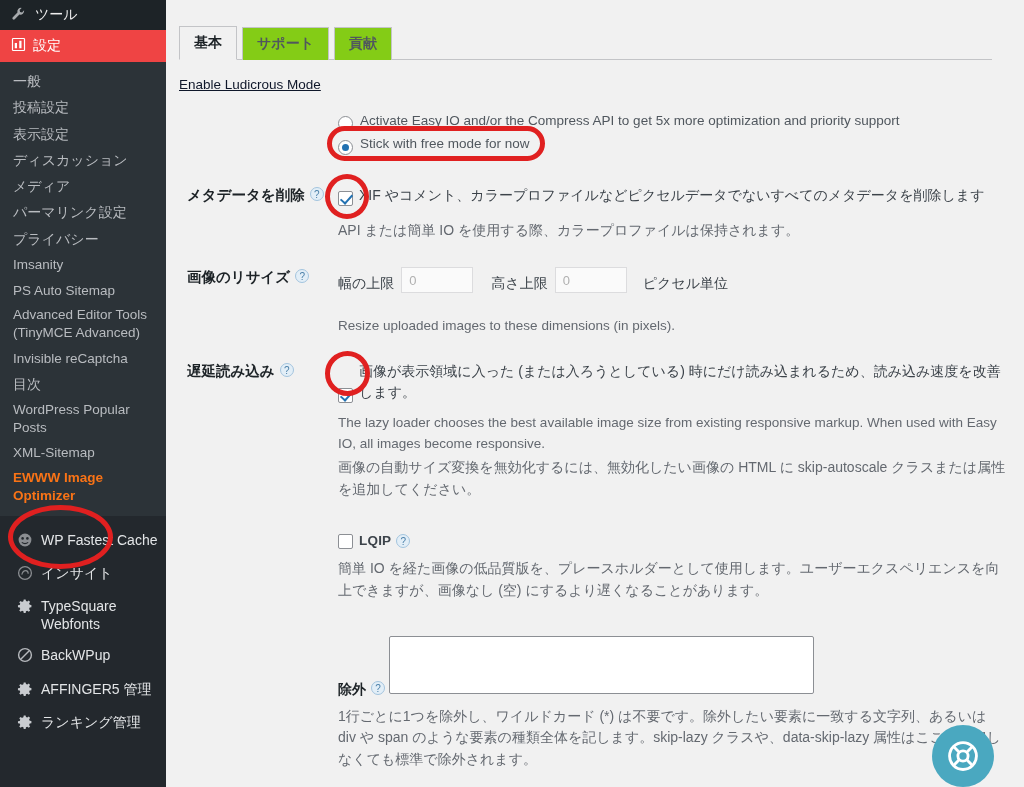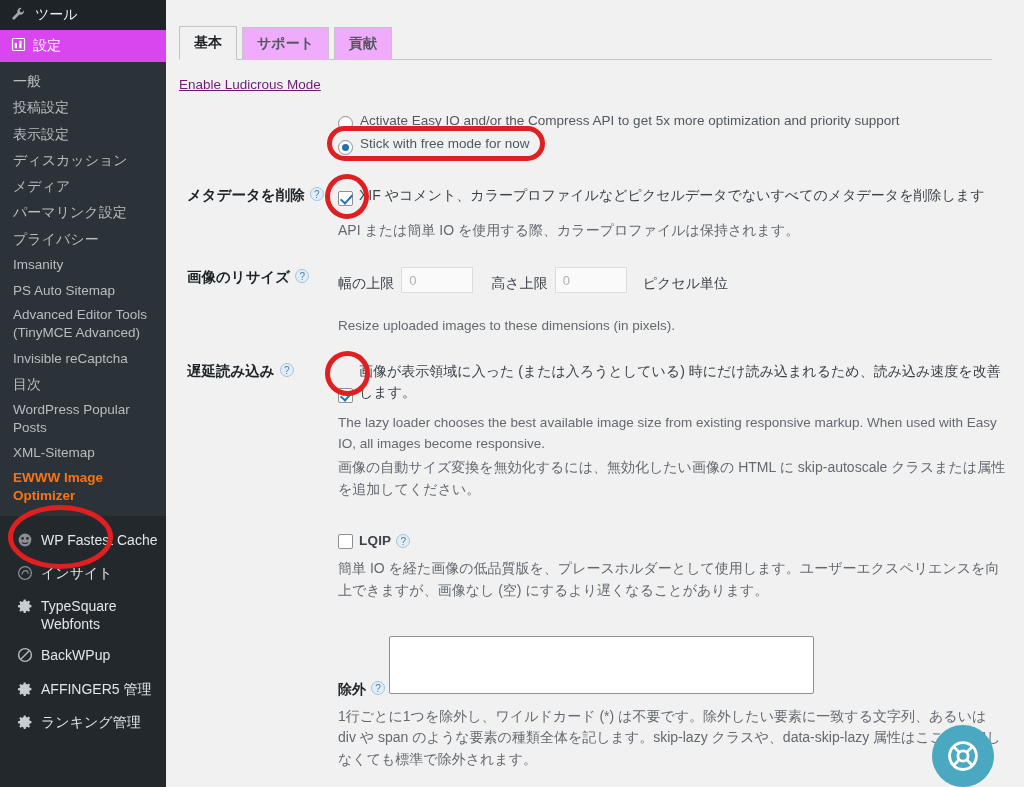--- a/index.html
+++ b/index.html
@@ -26,21 +26,21 @@
     color: #eee; font-size: 14px;
     background: #1d2327;
   }
   .sb-top-item .ico { width: 22px; color: #a7aaad; font-size: 14px; display:inline-block;}
   .sb-top-item .lbl { margin-left: 2px; }
 
   .sb-current {
     height: 32px;
     display: flex; align-items: center;
     padding-left: 11px;
-    background: #d946ef;
+    background: #ef4444;
     color: #fff; font-size: 14px; font-weight: 400;
     position: relative;
   }
   .sb-current .ico { width: 22px; display:inline-block; }
   .sb-current:after {
     content: "";
     position: absolute; right: -8px; top: 50%;
     margin-top: -8px;
     border: 8px solid transparent;
     border-right-color: #f1f1f1;
@@ -101,36 +101,36 @@
     border-bottom: 1px solid #c3c4c7;
     margin-right: 14px;
     display: flex; align-items: flex-end;
   }
   .tab {
     margin-right: 5px;
     padding: 7px 14px 8px 14px;
     font-size: 14px;
     font-weight: 600;
     color: #50575e;
-    background: #f0abfc;
+    background: #84cc16;
     border: 1px solid #c3c4c7;
     border-bottom: none;
     line-height: 1.2;
     position: relative; top: 1px;
   }
   .tab.active {
     background: #f1f1f1;
     color: #1d2327;
     border-bottom: 1px solid #f1f1f1;
   }
 
   .ludicrous {
     margin: 17px 0 0 0;
     font-size: 13.5px;
-    color: #701a75;
+    color: #0f172a;
     text-decoration: underline;
     display: inline-block;
   }
 
   
   .form-row { display: flex; margin-top: 14px; }
   .row-label {
     width: 145px;
     flex: 0 0 145px;
     padding-left: 8px;

